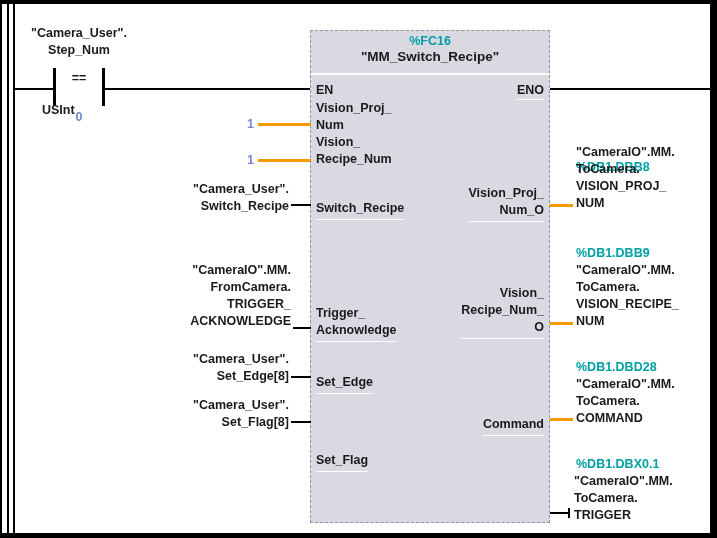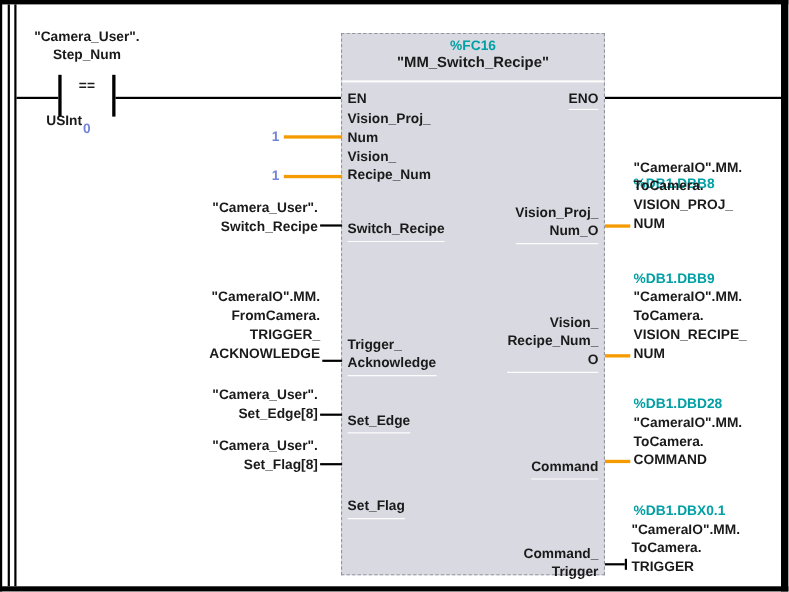--- a/index.html
+++ b/index.html
@@ -118,22 +118,20 @@
 Acknowledge</div>
     <div class="p-in p-in4 ml uline">Set_Edge</div>
     <div class="p-in p-in5 ml uline">Set_Flag</div>
 
     <div class="p-out p-out0 ml uline">Vision_Proj_
 Num_O</div>
     <div class="p-out p-out1 ml uline">Vision_
 Recipe_Num_
 O</div>
     <div class="p-out p-out2 ml uline">Command</div>
-    <div class="p-out p-out3 ml">Command_
-Trigger</div>
   </div>
 
   <div class="const0 blue">1</div>
   <div class="wire wire-orange w-in0"></div>
 
   <div class="const1 blue">1</div>
   <div class="wire wire-orange w-in1"></div>
 
   <div class="op-l opL2 ml">"Camera_User".
 Switch_Recipe</div>

